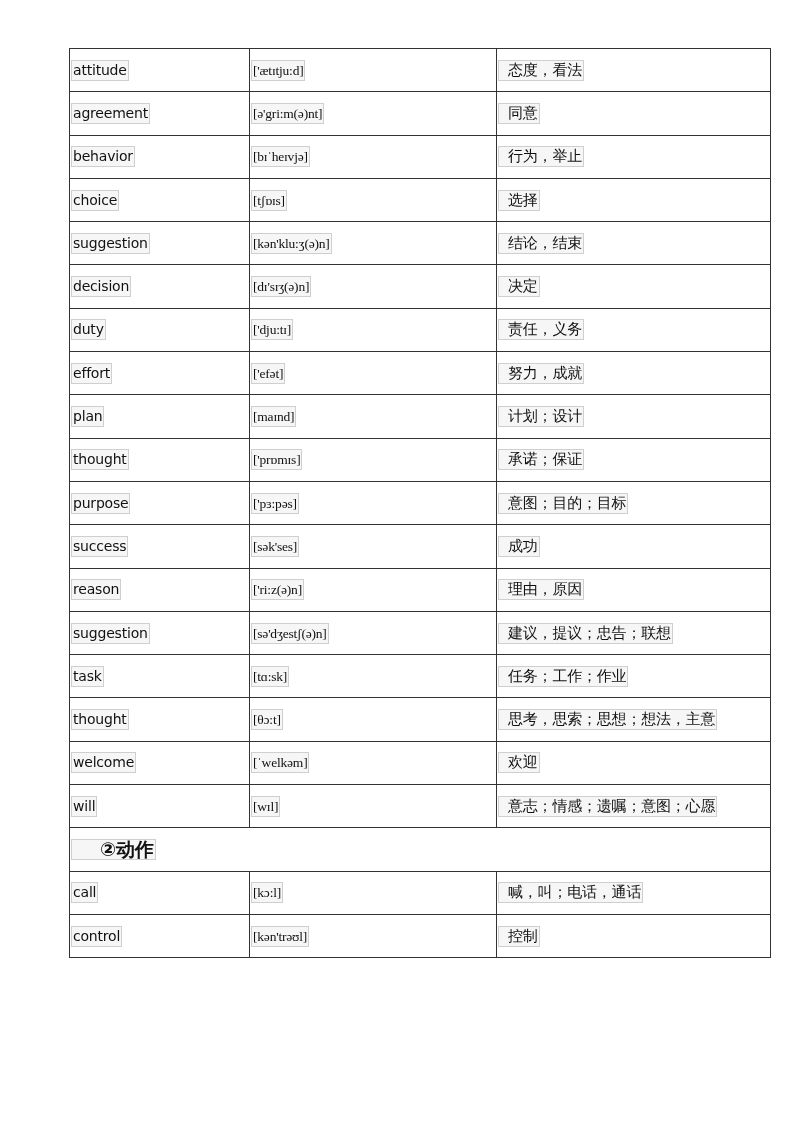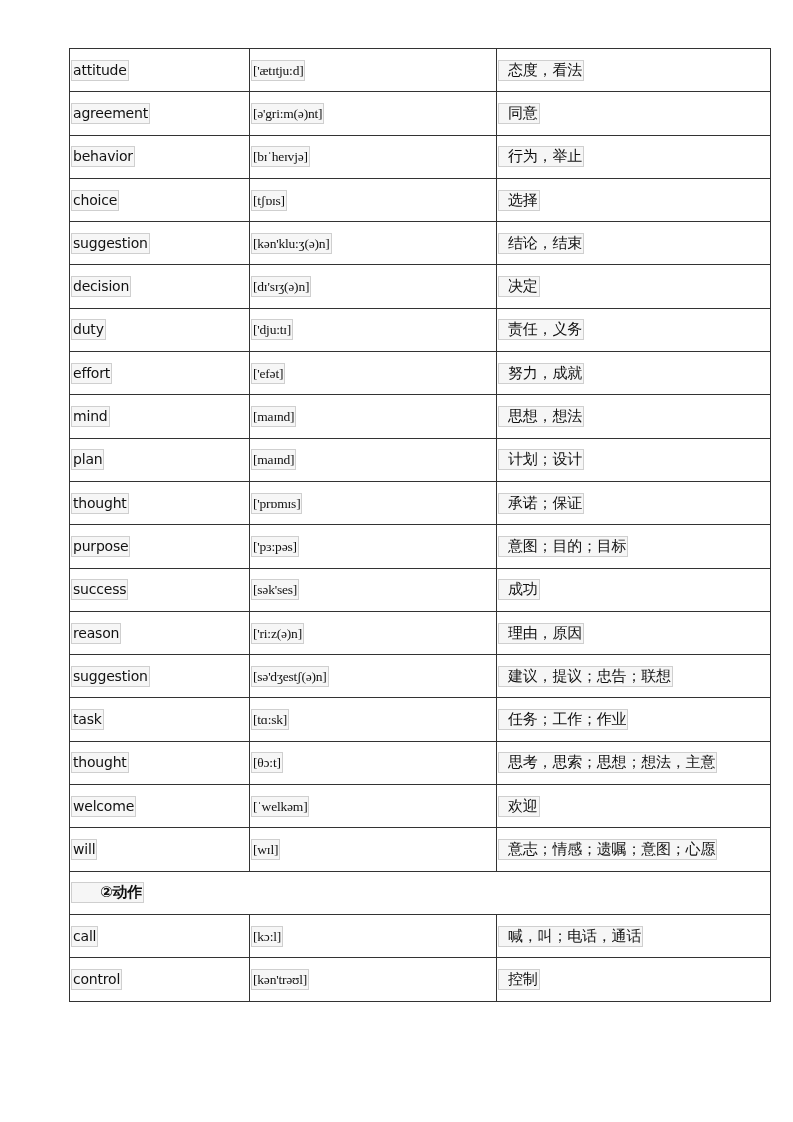--- a/index.html
+++ b/index.html
@@ -49,21 +49,21 @@
     .phon {
       font-family: Liberation Serif, serif;
       font-size: 13.5px;
     }
     .cn {
       font-size: 15px;
       padding-left: 9px;
     }
     .section-cell .txt {
       font-weight: bold;
-      font-size: 15px;
+      font-size: 19px;
       padding-left: 28px;
     }
   </style>
 </head>
 <body>
 
 <table class="vocab-table">
   <colgroup>
     <col class="c1">
       <col class="c2">
@@ -103,25 +103,20 @@
       </tr>
     <tr>
         <td><span class="txt">duty</span></td>
         <td><span class="txt phon">['dju:tɪ]</span></td>
         <td><span class="txt cn">责任，义务</span></td>
       </tr>
     <tr>
         <td><span class="txt">effort</span></td>
         <td><span class="txt phon">['efət]</span></td>
         <td><span class="txt cn">努力，成就</span></td>
-      </tr>
-    <tr>
-        <td><span class="txt">mind</span></td>
-        <td><span class="txt phon">[maɪnd]</span></td>
-        <td><span class="txt cn">思想，想法</span></td>
       </tr>
     <tr>
         <td><span class="txt">plan</span></td>
         <td><span class="txt phon">[maɪnd]</span></td>
         <td><span class="txt cn">计划；设计</span></td>
       </tr>
     <tr>
         <td><span class="txt">thought</span></td>
         <td><span class="txt phon">['prɒmɪs]</span></td>
         <td><span class="txt cn">承诺；保证</span></td>

